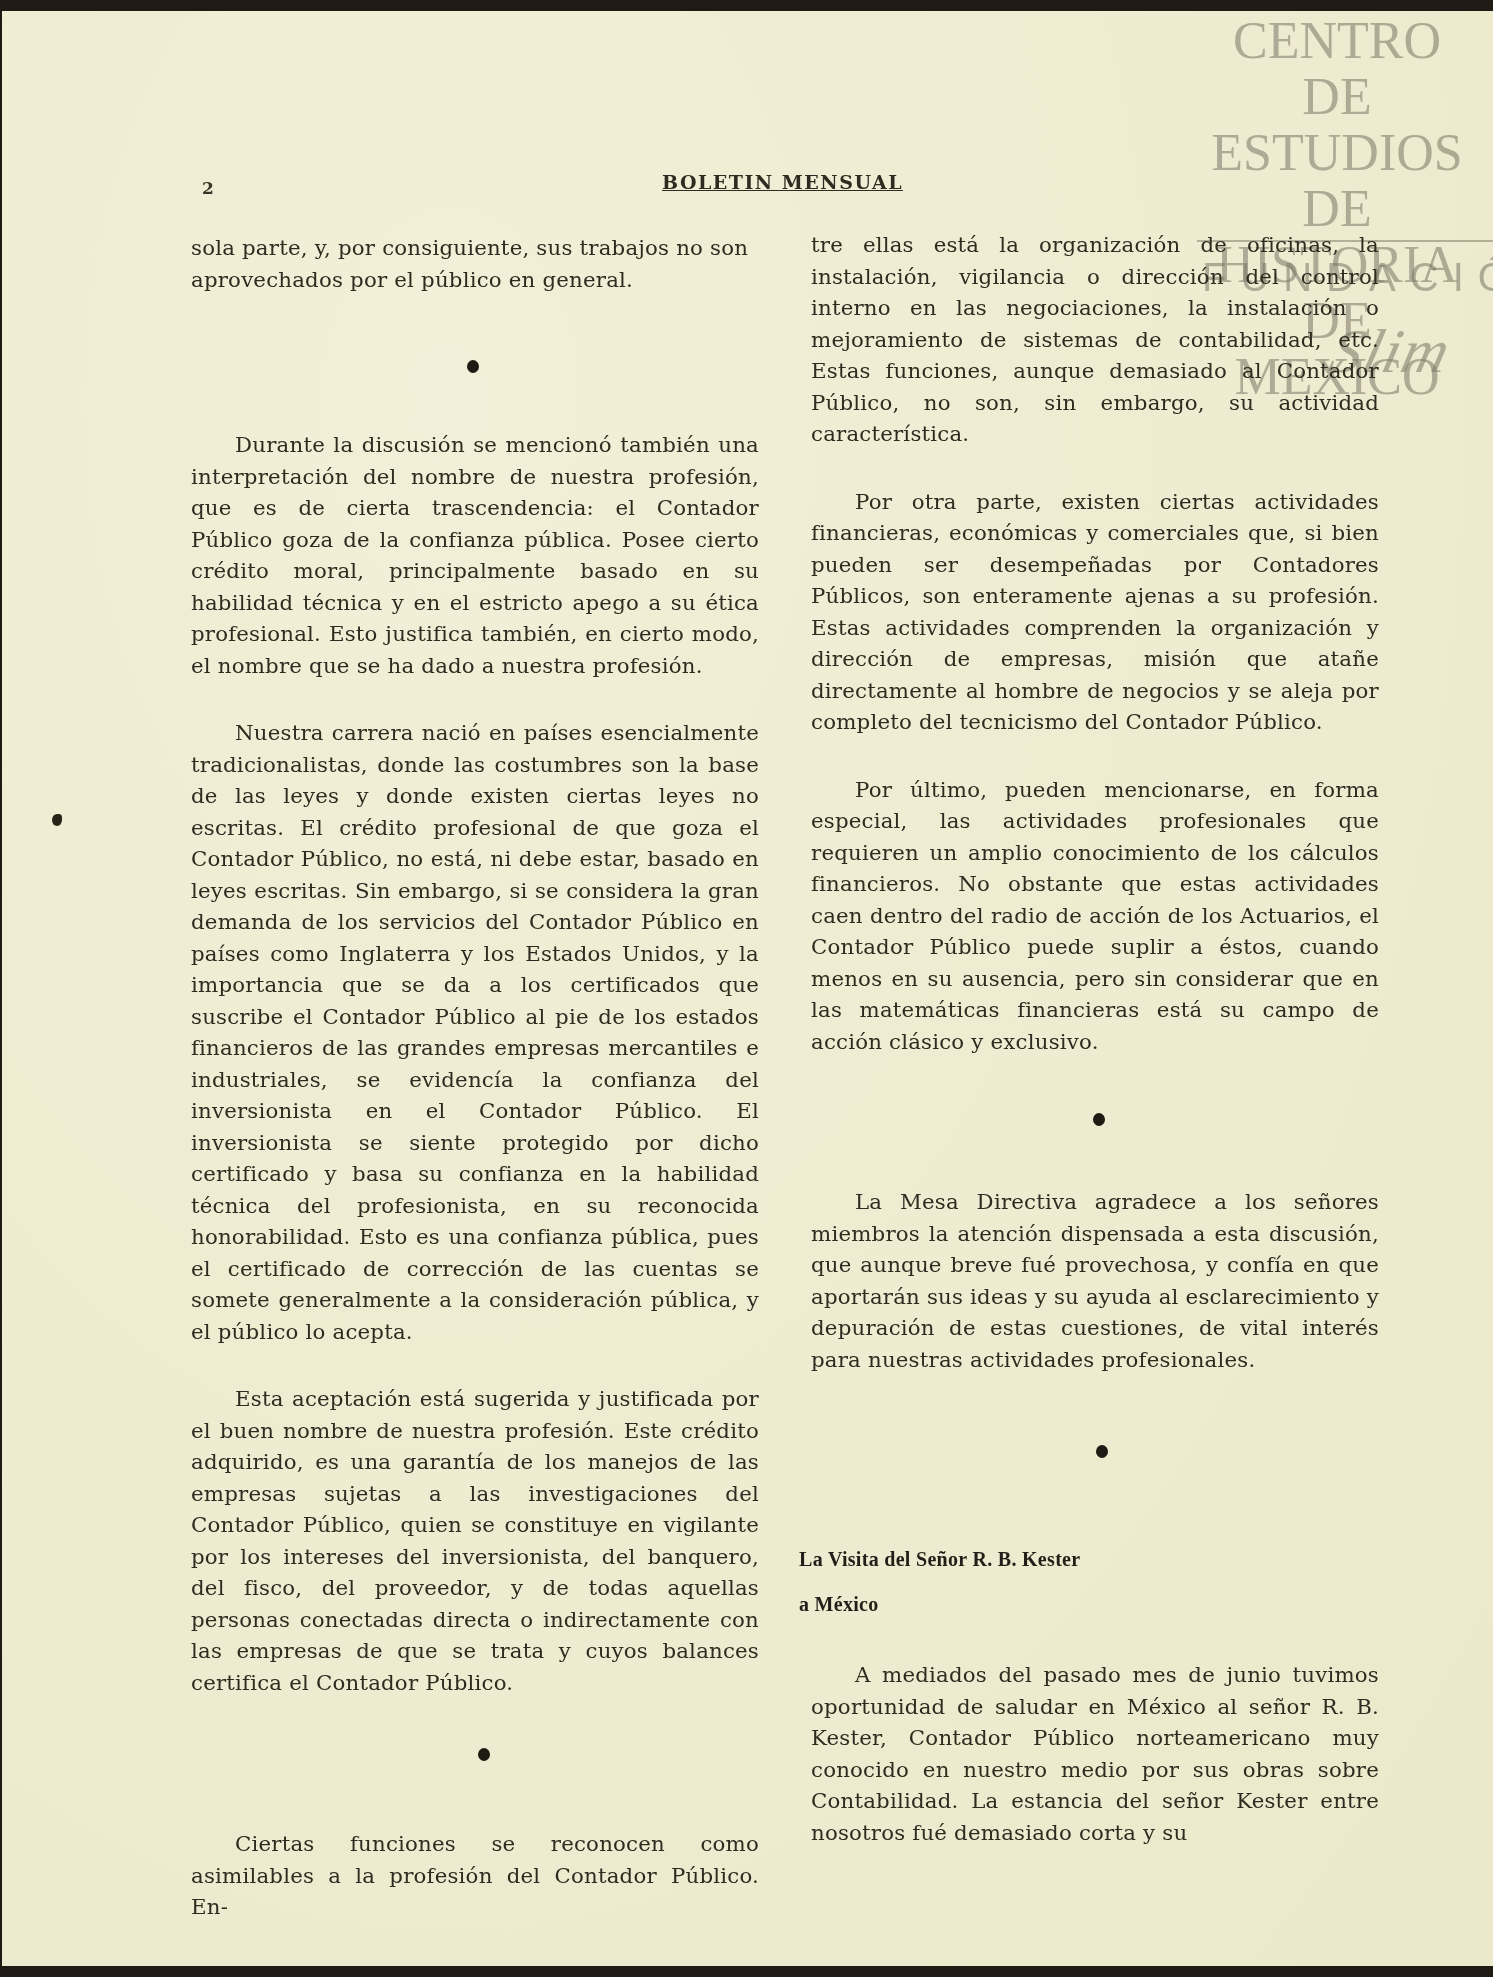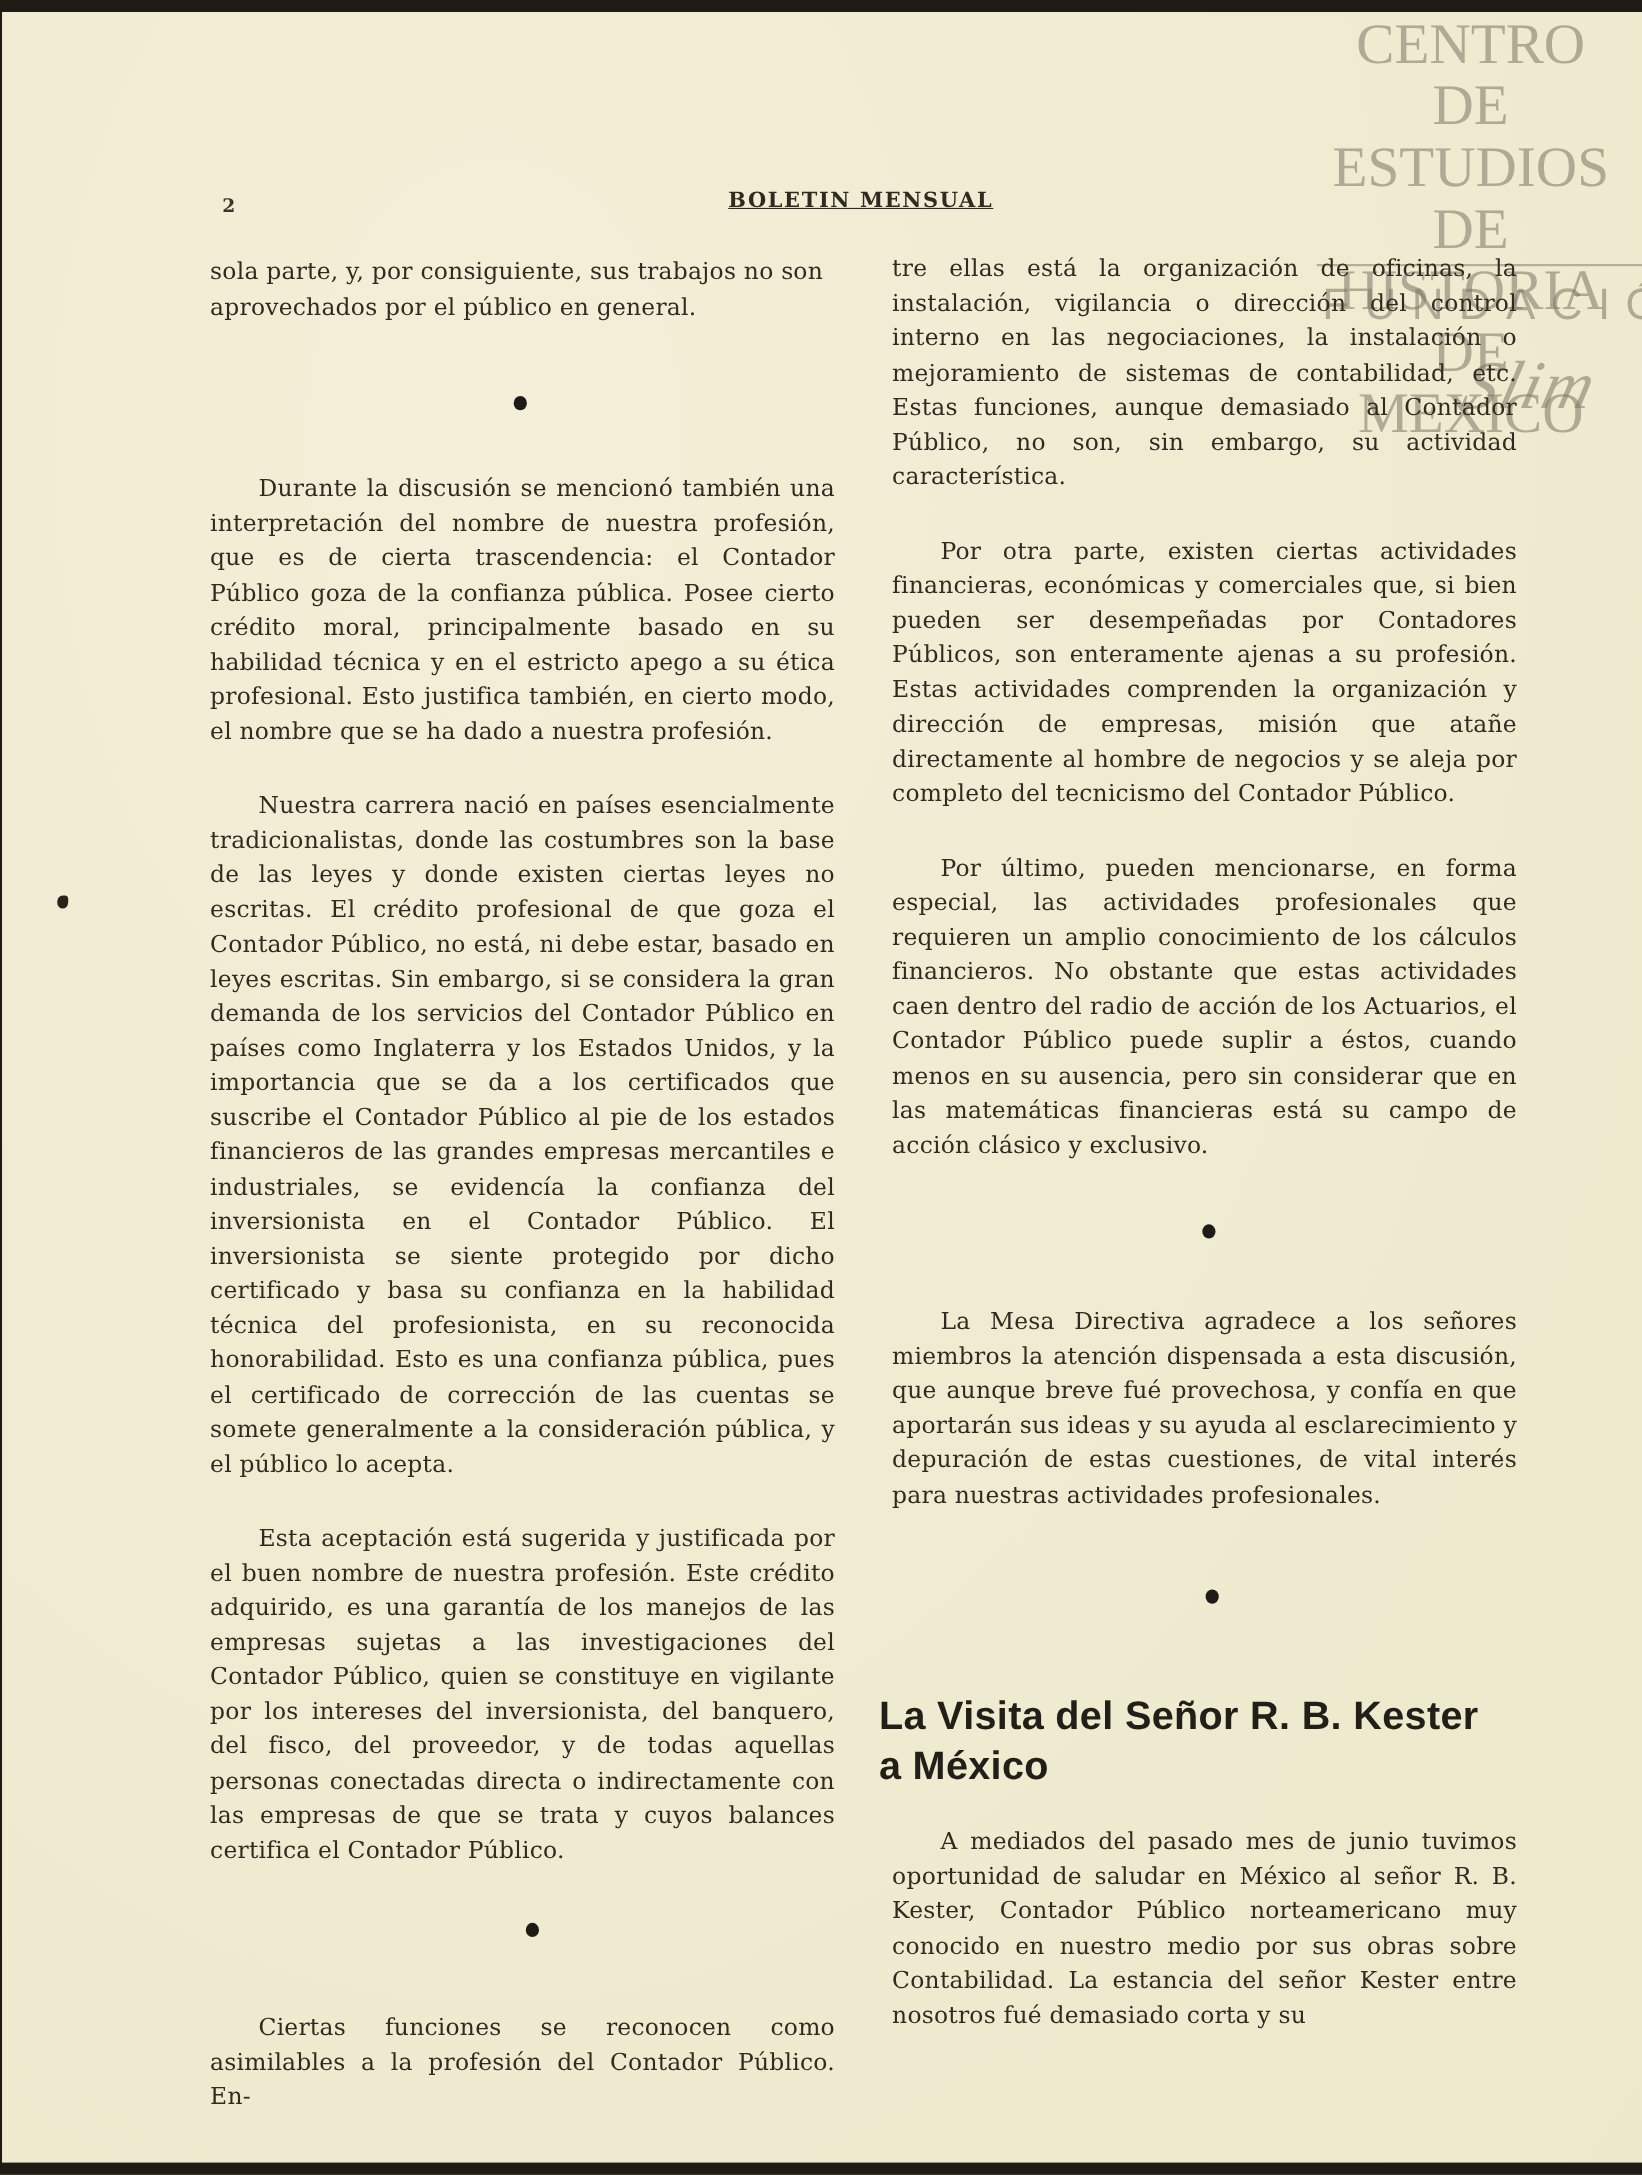--- a/index.html
+++ b/index.html
@@ -31,22 +31,22 @@
     .col-right { left: 797px; top: 206px; }
     .para { margin: 12px; text-indent: 0; }
     .para.indent { text-indent: 44px; }
     .gap-s { height: 12px; }
     .bullet-row { position: relative; height: 0; }
     .bullet {
       position: absolute; width: 12px; height: 13px; border-radius: 50%;
       background: #1e1b15;
     }
     .heading {
-      font-family: Liberation Sans, sans-serif;
-      font-weight: bold; font-size: 36px; line-height: 45px; color: #221f18;
+      font-family: Liberation Serif, serif;
+      font-weight: bold; font-size: 20px; line-height: 45px; color: #221f18;
       margin: 0; letter-spacing: 0.3px;
     }
     .stray-mark {
       position: absolute; left: 50px; top: 803px; width: 10px; height: 12px;
       border-radius: 50% 30% 50% 50%; background: #2a2418;
     }
     .wm {
       position: absolute; font-family: "Liberation Serif", "DejaVu Serif", serif;
       color: rgba(120, 116, 100, 0.55); text-align: center; pointer-events: none;
     }

